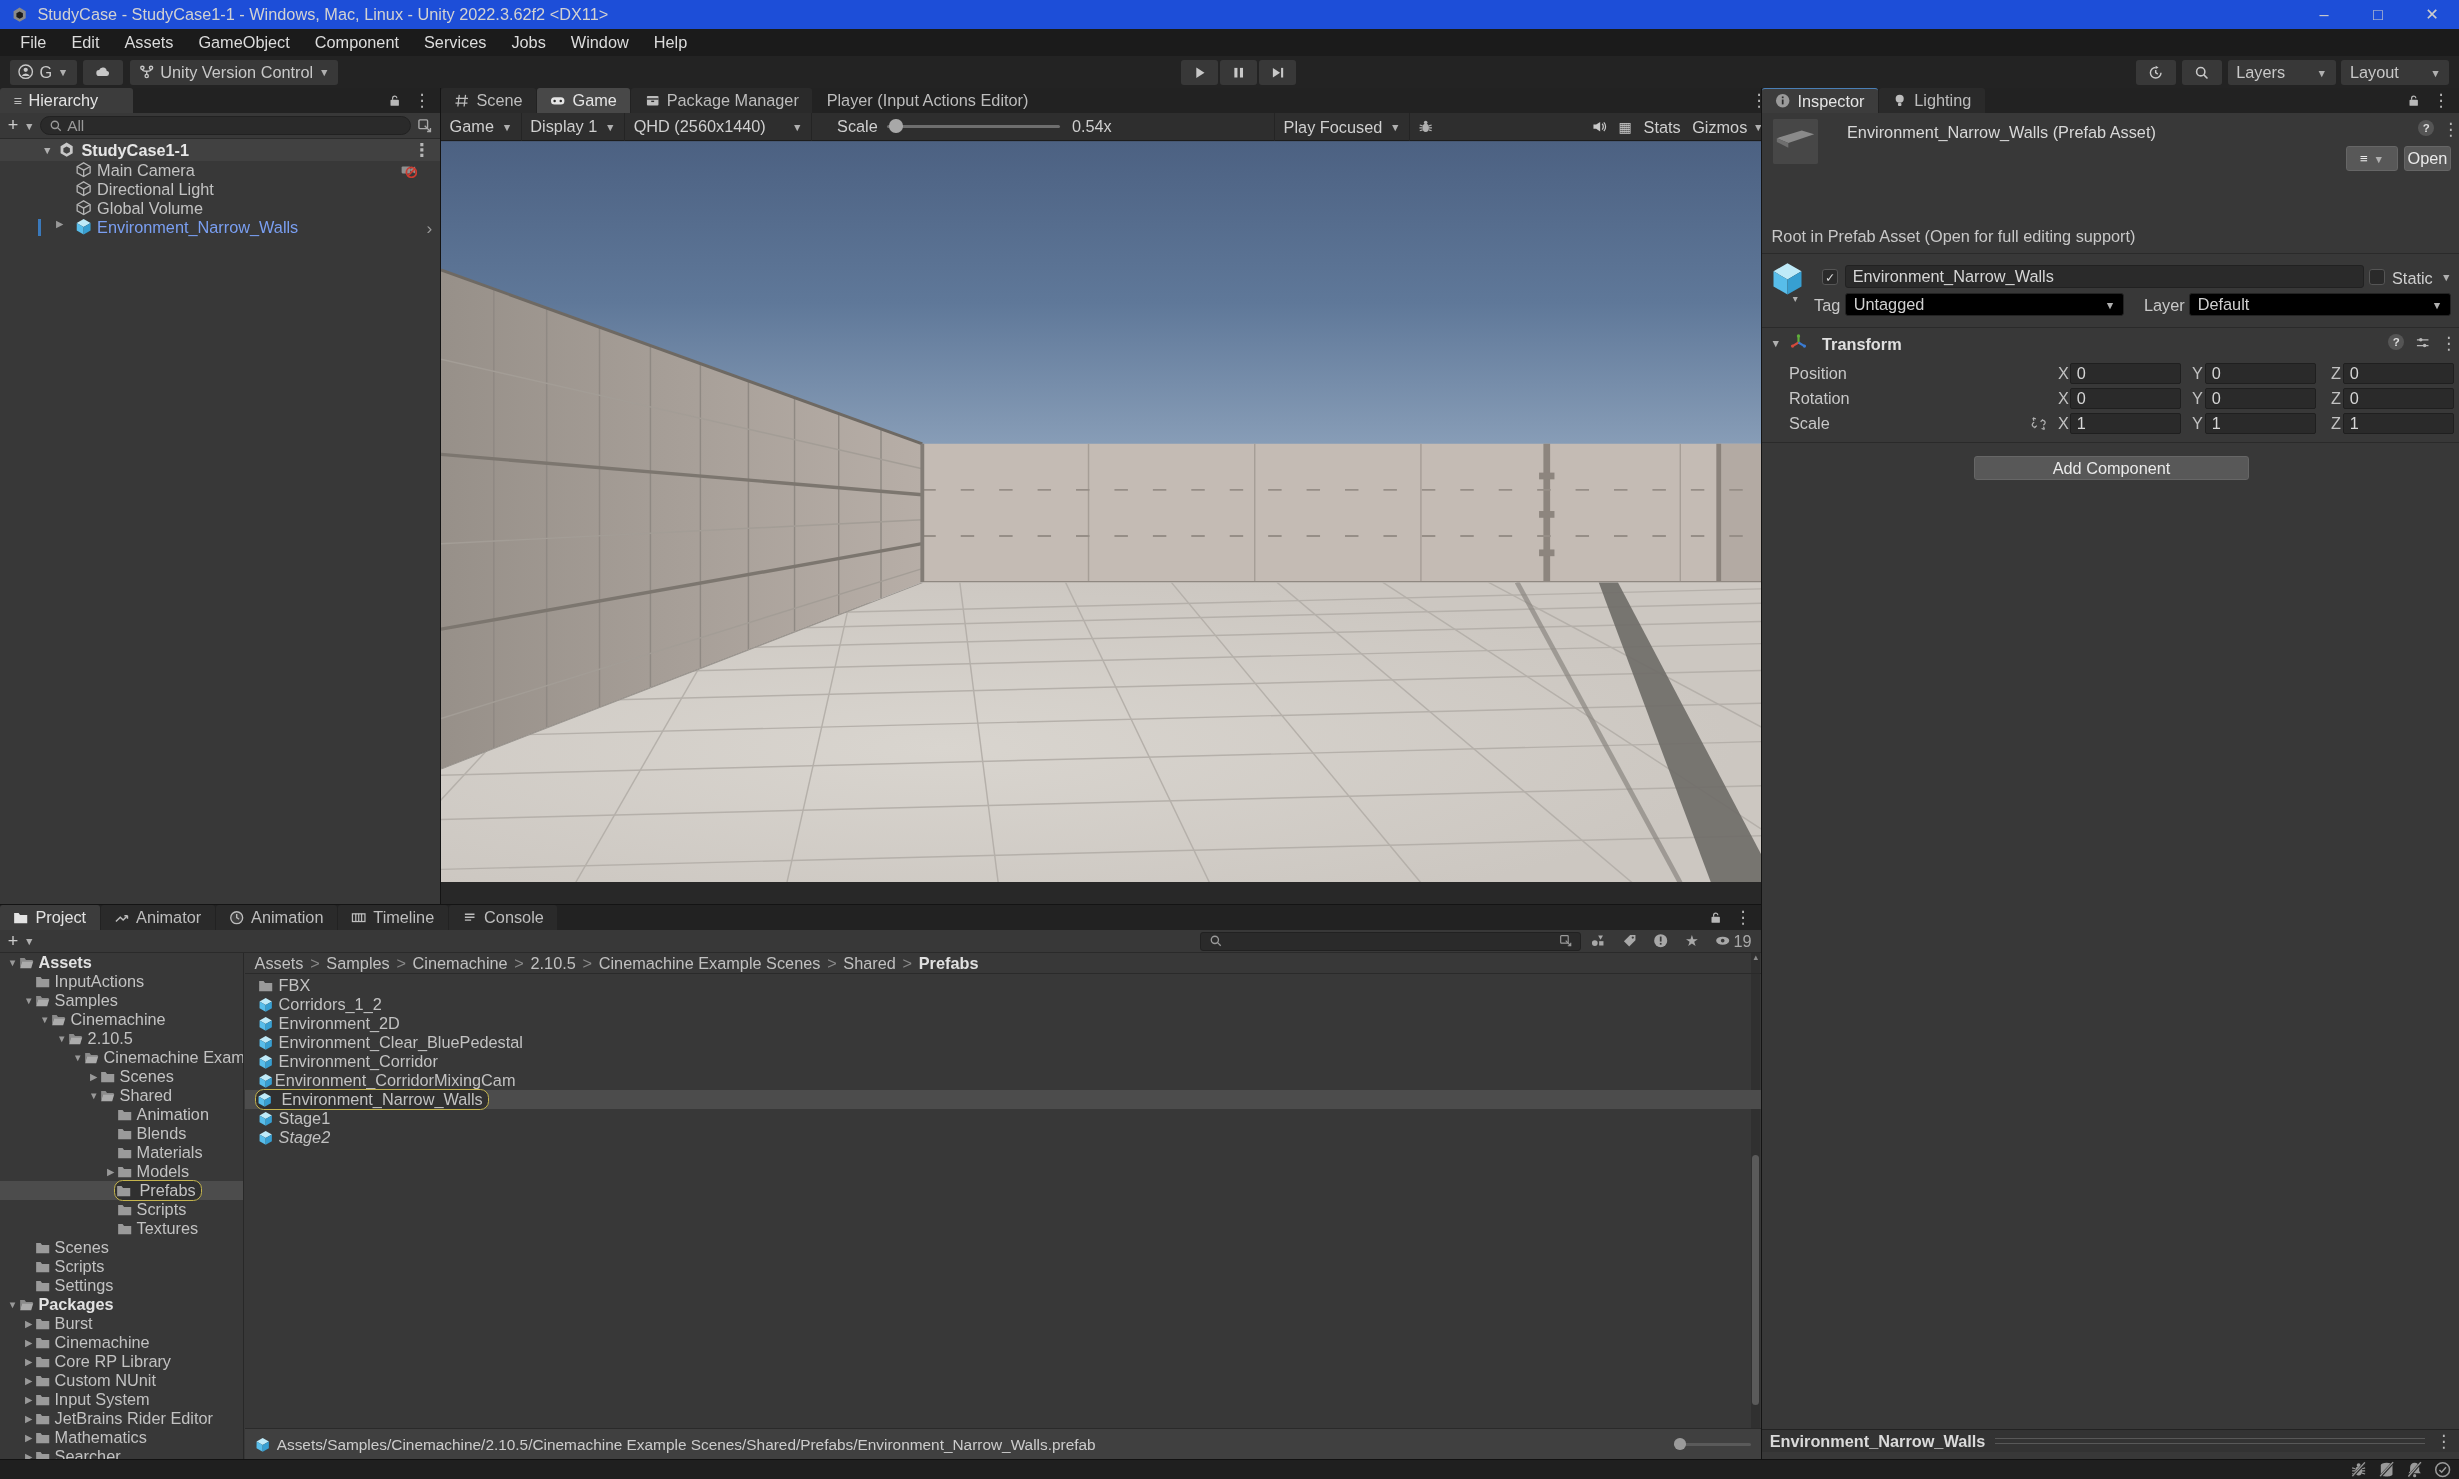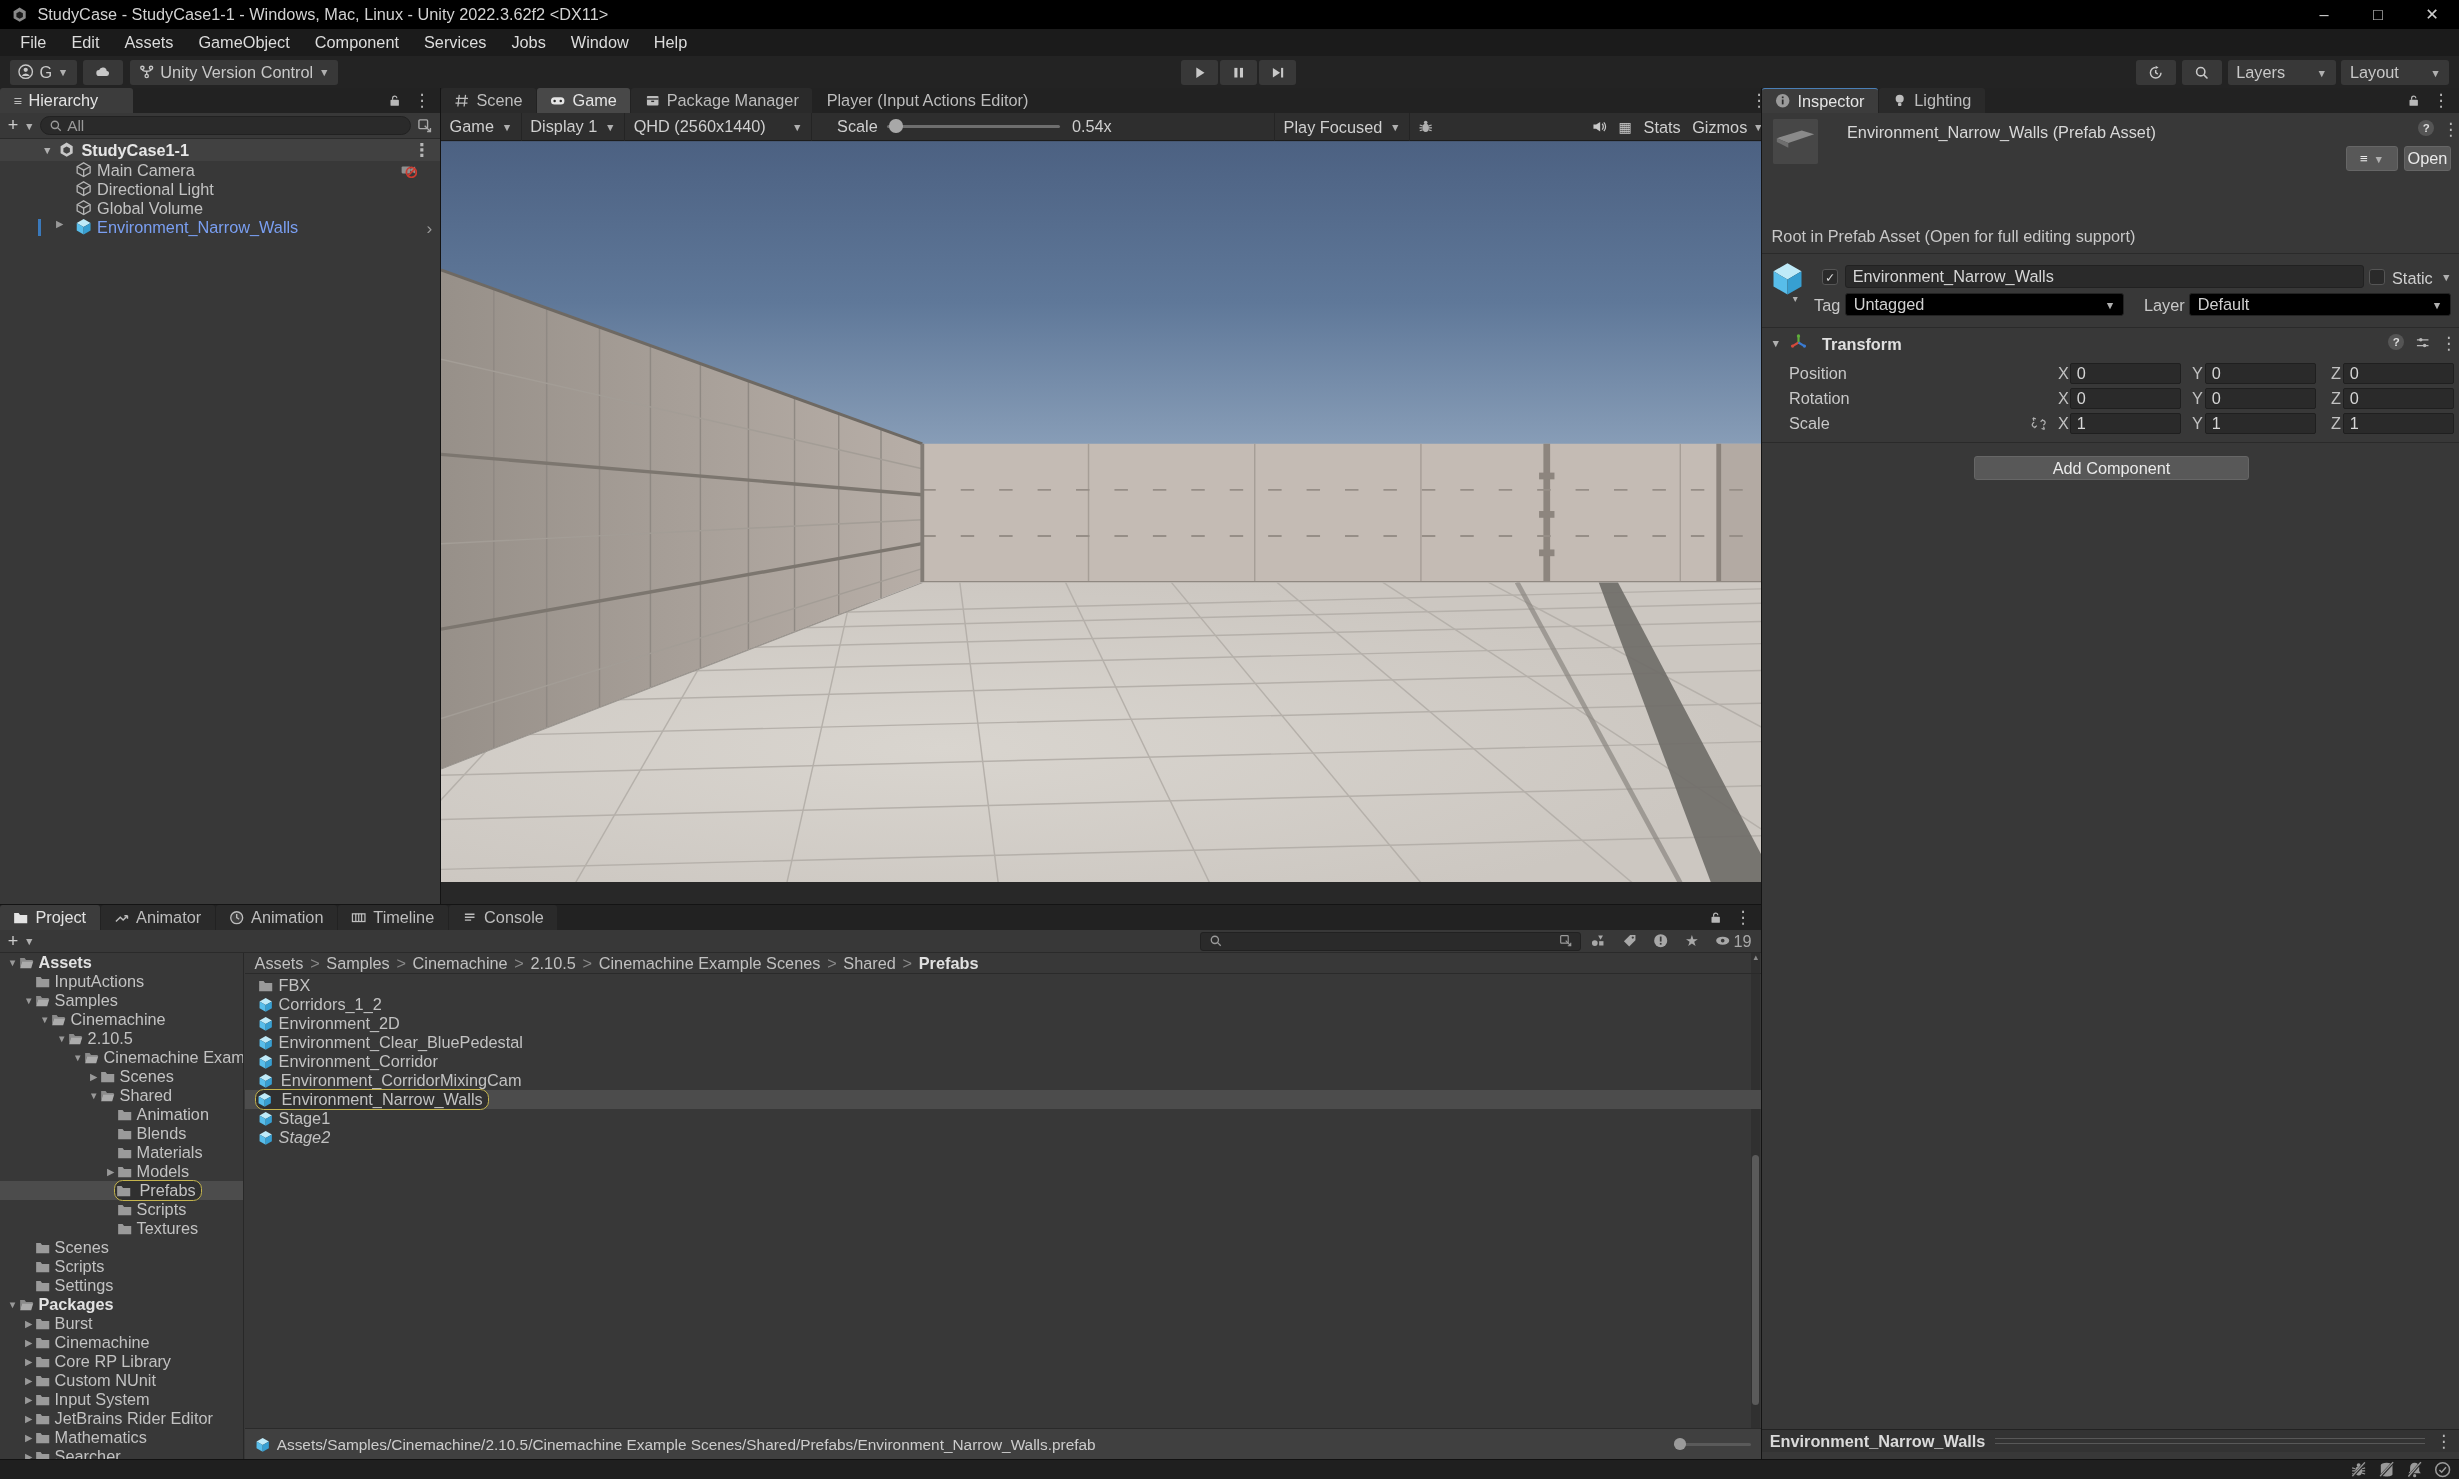--- a/index.html
+++ b/index.html
@@ -10,21 +10,21 @@
 .nw{white-space:nowrap;}
 .icon{display:inline-flex;align-items:center;justify-content:center;flex:0 0 auto;}
 .icon svg{width:100%;height:100%;display:block;}
 .i16{width:15.4px;height:15.4px;}
 .i14{width:13.4px;height:13.4px;}
 .i18{width:17.3px;height:17.3px;}
 .i20{width:19px;height:19px;}
 .caret{font-size:10.6px;color:#b0b0b0;}
 .kebab{color:#b8b8b8;font-size:17.3px;letter-spacing:0;cursor:default;}
 
-#titlebar{left:0;top:0;width:2459px;height:29px;background:#000000;display:flex;align-items:center;}
+#titlebar{left:0;top:0;width:2459px;height:29px;background:#1d4ed8;display:flex;align-items:center;}
 #title-text{color:#d2d2d2;font-size:16.3px;margin-left:9.6px;}
 #win-controls{margin-left:auto;display:flex;height:100%;}
 .winbtn{width:54px;display:flex;align-items:center;justify-content:center;color:#cccccc;font-size:16.3px;}
 
 #menubar{left:0;top:29px;width:2459px;height:27px;background:#1b1b1b;display:flex;align-items:center;padding-left:7.7px;}
 .menu-item{padding:0 12.5px;height:100%;display:flex;align-items:center;color:#dcdcdc;}
 
 #toolbar{left:0;top:56px;width:2459px;height:33px;background:#232323;border-bottom:1px solid #141414;display:flex;align-items:center;}
 .tbtn{background:#383838;border-radius:2.9px;height:25px;display:flex;align-items:center;justify-content:center;color:#c8c8c8;gap:5.8px;padding:0 8.6px;}
 #play-group{position:absolute;left:1181px;top:60px;display:flex;gap:1.9px;}
@@ -1091,21 +1091,21 @@
               <span class="lbl nw" style="margin-left: 4.8px;">Environment_Corridor</span>
             </div>
             <div class="frow">
               <span class="icon i16">
                 <svg viewBox="0 0 16 16">
                   <path d="M8 1 14.4 4.7 8 8.4 1.6 4.7z" fill="#bfeaf8"></path>
                   <path d="M1.6 4.7 8 8.4v6.9L1.6 11.6z" fill="#58bdea"></path>
                   <path d="M14.4 4.7 8 8.4v6.9l6.4-3.7z" fill="#379fd2"></path>
                 </svg>
               </span>
-              <span class="lbl nw" style="margin-left: 7px;">Environment_CorridorMixingCam</span>
+              <span class="lbl nw" style="margin-left: 1px;">Environment_CorridorMixingCam</span>
             </div>
             <div class="frow selrow">
               <span class="ping">
                 <span class="icon i16">
                   <svg viewBox="0 0 16 16">
                     <path d="M8 1 14.4 4.7 8 8.4 1.6 4.7z" fill="#bfeaf8"></path>
                     <path d="M1.6 4.7 8 8.4v6.9L1.6 11.6z" fill="#58bdea"></path>
                     <path d="M14.4 4.7 8 8.4v6.9l6.4-3.7z" fill="#379fd2"></path>
                   </svg>
                 </span>

